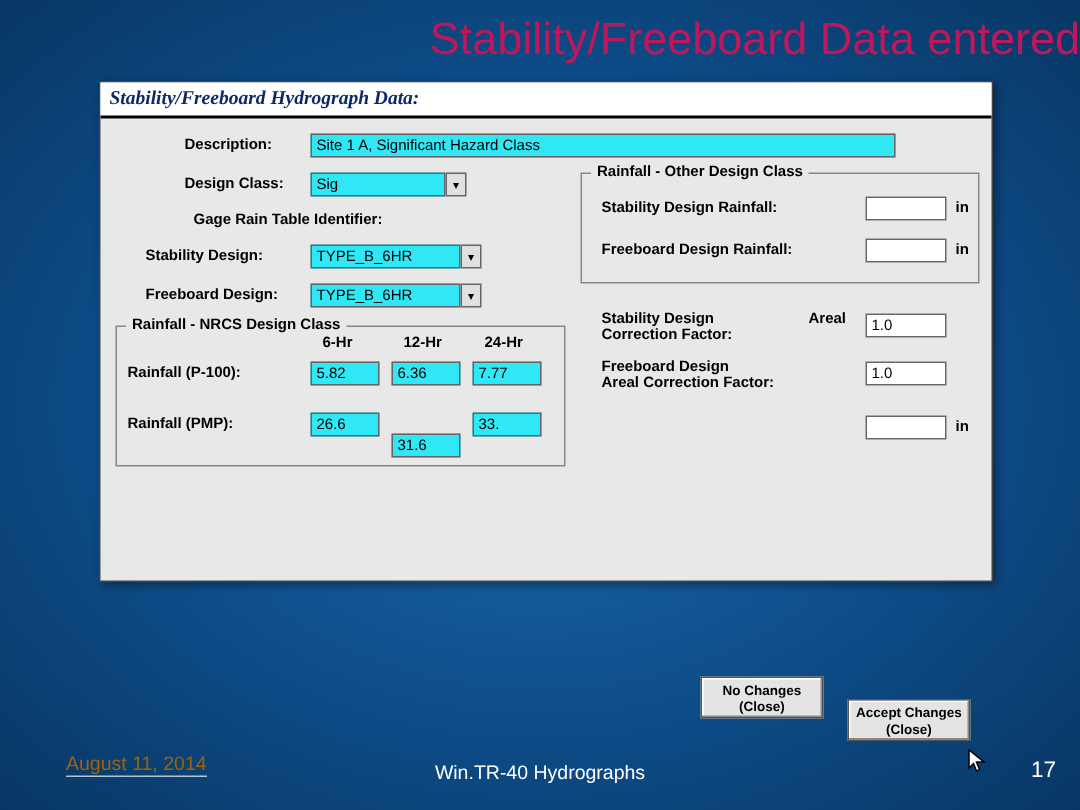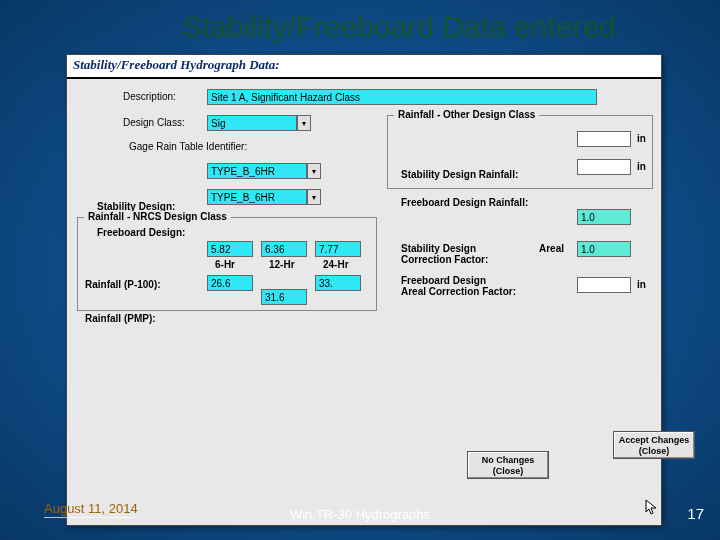--- a/index.html
+++ b/index.html
@@ -3,32 +3,32 @@
 <meta charset="utf-8">
 <style>
   * { box-sizing: border-box; margin: 0; padding: 0; }
   html, body { width: 720px; height: 540px; overflow: hidden; }
   body {
     background: radial-gradient(ellipse at center, #1a6bb0 0%, #0d4a85 60%, #083764 100%);
     font-family: "Segoe UI", Tahoma, Arial, sans-serif;
     position: relative;
   }
   .slide-title {
-    color: #14532d;
+    color: #be185d;
     font-size: 30px;
     font-weight: 400;
-    text-align: center;
+    text-align: right;
     padding: 10px 0 6px 78px;
   }
   .app-window {
     position: absolute;
     left: 66px;
     top: 54px;
     width: 596px;
-    height: 472px;
+    height: 334px;
     background: #e8e8e8;
     border: 1px solid #444;
     box-shadow: 2px 2px 6px rgba(0,0,0,0.4);
   }
   .window-header {
     background: #fff;
     padding: 2px 6px 4px 6px;
     border-bottom: 2px solid #000;
     font-family: "Comic Sans MS", cursive;
     font-style: italic;
@@ -36,34 +36,34 @@
     color: #0a2a6a;
     font-size: 13px;
   }
   .form-body {
     position: relative;
     width: 100%;
     height: 408px;
     font-size: 10px;
     color: #000;
   }
-  .label { position: absolute; font-weight: 400; font-size: 10px; padding-left: 44px; }
-  .label-plain { position: absolute; font-weight: 700; font-size: 10px; margin-top: 36px; }
+  .label { position: absolute; font-weight: 700; font-size: 10px; padding-left: 44px; }
+  .label-plain { position: absolute; font-weight: 700; font-size: 10px; }
   .field {
     position: absolute;
     background: #2fe7f5;
     border: 1px solid #666;
     color: #000;
     font-size: 10px;
     padding: 1px 3px;
     height: 16px;
     line-height: 13px;
   }
   .field.white { background: #fff; }
-  .field.yellow { background: #5eead4; }
+  .field.yellow { background: #ffffff; }
   .dropdown-arrow {
     position: absolute;
     width: 14px;
     height: 16px;
     background: #e0e0e0;
     border: 1px solid #666;
     display: flex;
     align-items: center;
     justify-content: center;
     font-size: 8px;
@@ -188,24 +188,24 @@
 
     <div class="label-plain" style="left:334px; top:160px; white-space:pre-line; line-height:11px;">Freeboard Design
 Areal Correction Factor:</div>
     <div class="field yellow" style="left:510px; top:162px; width:54px;">1.0</div>
 
     <div class="field white" style="left:510px; top:198px; width:54px;"></div>
     <div class="unit" style="left:570px; top:200px;">in</div>
 
     <button class="btn" style="left:400px; top:372px;"><span style="white-space:pre-line;">No Changes
 (Close)</span></button>
-    <button class="btn" style="left:498px; top:352px;margin-left:48px;"><span style="white-space:pre-line;">Accept Changes
+    <button class="btn" style="left:498px; top:387px;"><span style="white-space:pre-line;">Accept Changes
 (Close)</span></button>
 
     <svg class="cursor" viewBox="0 0 14 18">
       <path d="M1 1 L1 13 L4 10 L6 15 L8 14 L6 9 L11 9 Z" fill="#fff" stroke="#000" stroke-width="1"></path>
     </svg>
   </div>
 </div>
 
 <div class="footer-date">August 11, 2014</div>
-<div class="footer-center">Win.TR-30 Hydrographs</div>
+<div class="footer-center">Win.TR-40 Hydrographs</div>
 <div class="footer-page">17</div>
 
 </body></html>

